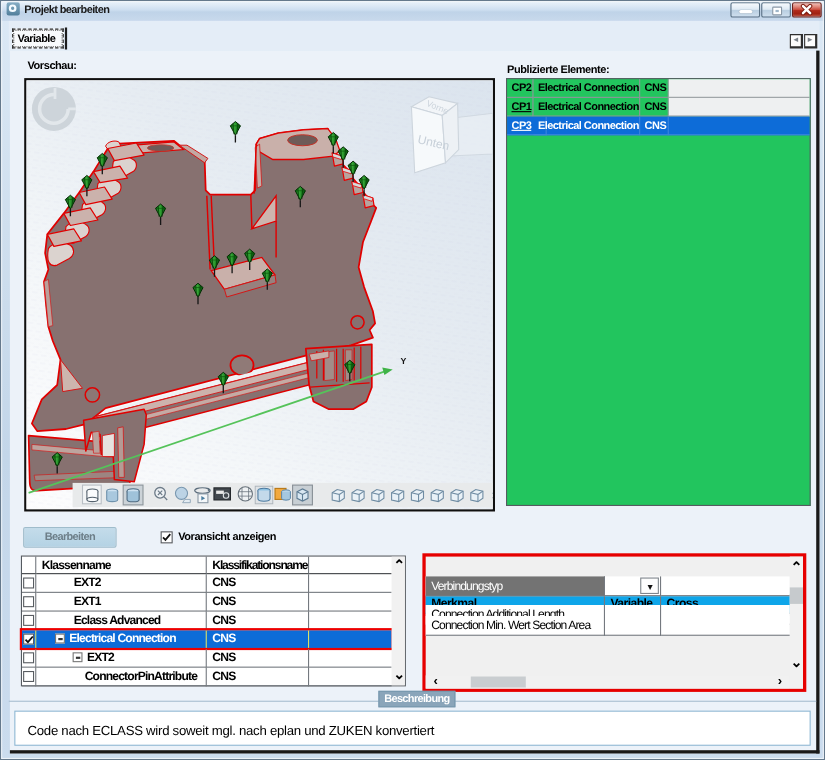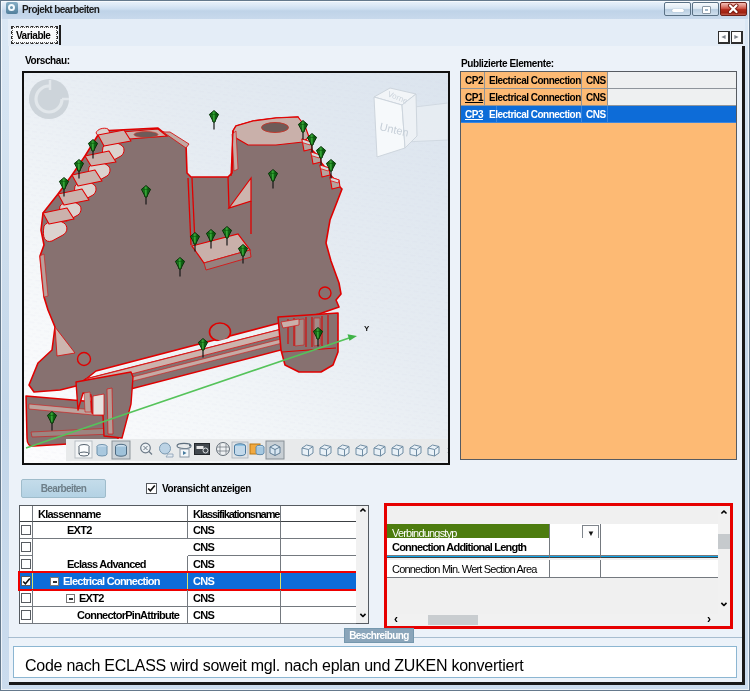--- a/index.html
+++ b/index.html
@@ -35,21 +35,21 @@
   .tsb { top:31px; width:12px; height:13px; background:#fdfdfd; border:1px solid #2e2e2e;
          border-right-width:2px; border-bottom-width:2px; font-size:7px; color:#7b828a; text-align:center; line-height:10px; }
   .tsb.l { left:718px; } .tsb.r { left:731px; }
   
   .page { left:9px; top:46px; width:736px; height:639px; background:#ecf2f9;
           border-right:3px solid #191919; border-bottom:3px solid #191919; }
   .lbl { font-size:10px; font-weight:700; letter-spacing:-0.4px; color:#000; white-space:nowrap; }
   
   .pvbox { left:22px; top:71px; width:428px; height:394px; border:2px solid #101010; background:#fff; }
   
-  .pubtbl { left:460px; top:71px; width:277px; height:389px; background:#fdba74; border:1px solid #565b61; }
+  .pubtbl { left:460px; top:71px; width:277px; height:389px; background:#22c55e; border:1px solid #565b61; }
   .prow { position:absolute; left:0; width:275px; height:17px; }
   .pcell { position:absolute; top:0; height:17px; font-size:10px; font-weight:700; letter-spacing:-0.5px; color:#000; white-space:nowrap; overflow:hidden;
            border-right:1px solid #8f959b; border-bottom:1px solid #8f959b; padding:2.5px 0 0 4px; }
   
   .btn { left:21px; top:479px; width:85px; height:19px; background:linear-gradient(180deg,#c4dcea,#b4d2e4);
          border:1px solid #9fbccb; border-radius:2px; color:#6d7e88; font-size:10px; font-weight:700; letter-spacing:-0.6px;
          text-align:center; line-height:17px; }
   .cb { width:11px; height:11px; background:#fff; border:1px solid #55595e; }
   .ltbl { left:19px; top:505px; width:350px; height:119px; background:#fff; border:1px solid #565b61; }
   .lrow { position:absolute; left:0; width:336px; height:17px; }
@@ -85,21 +85,21 @@
   .rhsb { position:absolute; left:0; top:108px; width:331px; height:12px; background:#f1f1f1; }
   .sbl,.sbr { position:absolute; top:0; width:14px; height:12px; font-size:12px; font-weight:700;
         text-align:center; line-height:10px; color:#000; }
   .sbl { left:2px; } .sbr { right:2px; }
   .hthumb { position:absolute; left:41px; top:1px; width:50px; height:10px; background:#c9cdd0; }
   
   .descline { left:8px; top:637px; width:734px; height:1px; background:#a7bdd0; }
   .desclbl { left:344px; top:628px; width:70px; height:15px; background:#8aa5ba; border:1px solid #7698ae;
              color:#fff; font-size:10px; font-weight:700; letter-spacing:-0.6px; text-align:center; line-height:13px; }
   .descbox { left:13px; top:646px; width:724px; height:32px; background:#fff; border:1px solid #8cb6d2; }
-  .desctxt { position:absolute; left:11px; top:10px; font-size:16px; letter-spacing:-0.25px; color:#000; }
+  .desctxt { position:absolute; left:11px; top:10px; font-size:12px; letter-spacing:-0.25px; color:#000; }
 </style>
 </head>
 <body>
 
   <div class="abs titlebar"></div>
   <div class="abs title-ico">
     <i></i>
   </div>
   <div class="abs title-txt">Projekt bearbeiten</div>
   <div class="abs wbtn mn">
@@ -440,20 +440,21 @@
         <span class="cbx"></span>
       </div>
       <div class="lc c1" style="padding-left:34px;">EXT2</div>
       <div class="lc c2">CNS</div>
       <div class="lc c3"></div>
     </div>
     <div class="lrow" style="top:33px;">
       <div class="lc c0">
         <span class="cbx"></span>
       </div>
+      <div class="lc c1" style="padding-left:34px;">EXT1</div>
       <div class="lc c2">CNS</div>
       <div class="lc c3"></div>
     </div>
     <div class="lrow" style="top:50px;">
       <div class="lc c0">
         <span class="cbx"></span>
       </div>
       <div class="lc c1" style="padding-left:34px;">Eclass Advanced</div>
       <div class="lc c2">CNS</div>
       <div class="lc c3"></div>
@@ -494,27 +495,27 @@
     </div>
   </div>
 
   <div class="abs rbox" id="rbox">
     <div class="rrow" style="top:0; height:18px; background:#0ea5e9;margin-top:34px;">
       <div class="rc r0" style="border-bottom-color:#3c4043; font-weight:700; letter-spacing:-0.5px;">Merkmal</div>
       <div class="rc r1" style="border-bottom-color:#3c4043; font-weight:700; letter-spacing:-0.5px;">Variable</div>
       <div class="rc r2" style="border-bottom-color:#3c4043; font-weight:700; letter-spacing:-0.5px;">Cross</div>
     </div>
     <div class="rrow" style="top:18px;">
-      <div class="rc r0" style="background:#4d7c0f; color:#fff;">Verbindungstyp</div>
+      <div class="rc r0" style="background:#737373; color:#fff;">Verbindungstyp</div>
       <div class="rc r1">
         <span class="dd">▼</span>
       </div>
       <div class="rc r2"></div>
     </div>
-    <div class="rrow" style="top:32px;font-weight:bold;">
+    <div class="rrow" style="top:44px;">
       <div class="rc r0">Connection Additional Length</div>
       <div class="rc r1"></div>
       <div class="rc r2"></div>
     </div>
     <div class="rrow" style="top:54px;">
       <div class="rc r0">Connection Min. Wert Section Area</div>
       <div class="rc r1"></div>
       <div class="rc r2"></div>
     </div>
 

